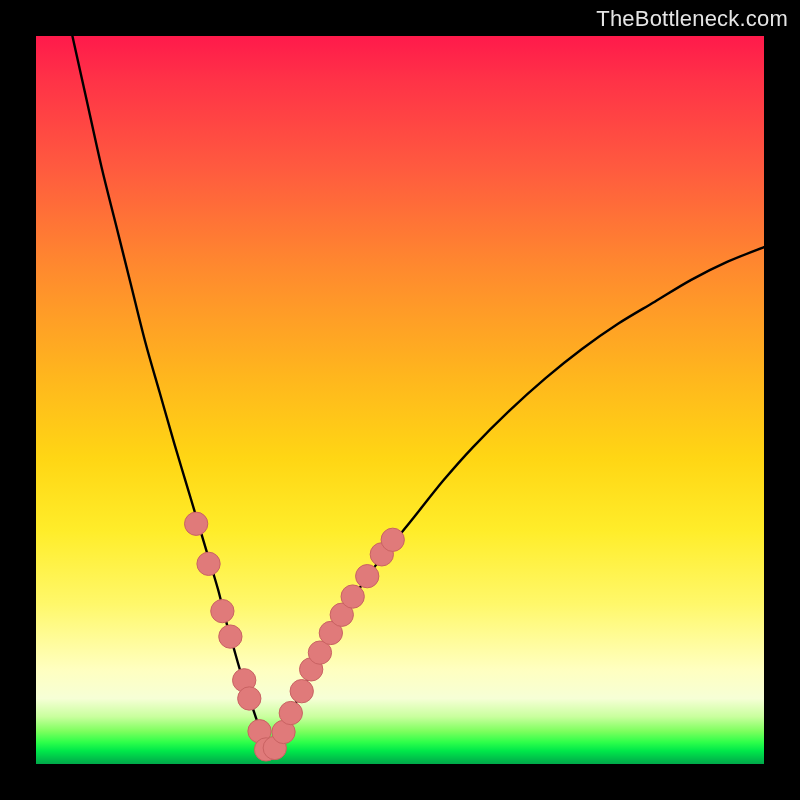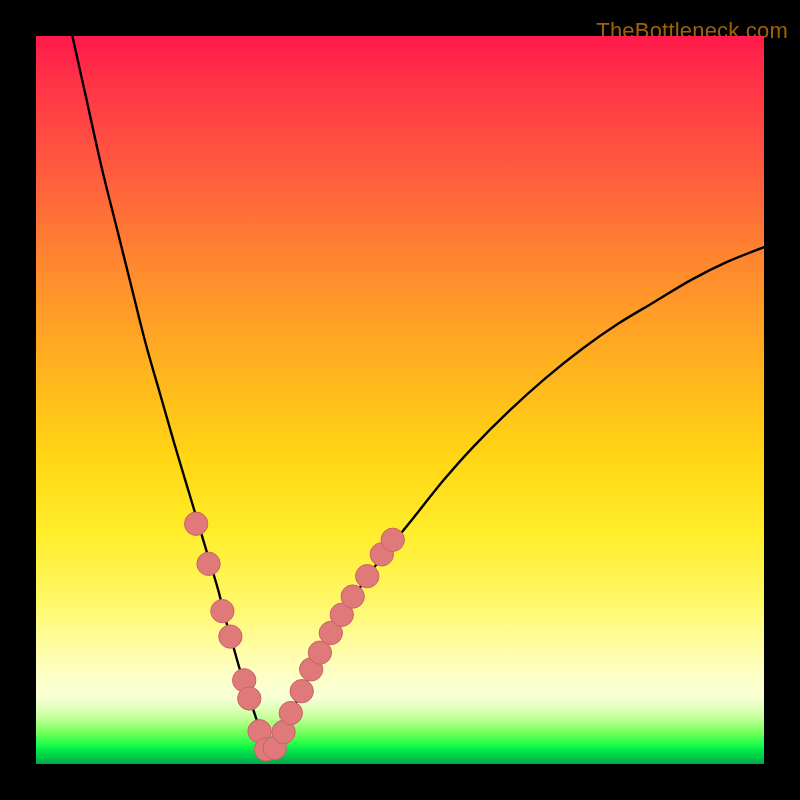--- a/index.html
+++ b/index.html
@@ -41,23 +41,23 @@
       #c9ff9e 93.5%,
       #7dff5e 95.5%,
       #2eff4a 97%,
       #00e84a 98.2%,
       #00c74a 99.1%,
       #00a84a 100%
     );
   }
   .watermark {
     position: absolute;
-    top: 18px;
+    top: 6px;
     right: 12px;
-    color: #a16207;
+    color: #e5e5e5;
     font-size: 22px;
     letter-spacing: 0.2px;
     user-select: none;
   }
   svg.overlay {
     position: absolute;
     left: 0;
     top: 0;
     width: 728px;
     height: 728px;

